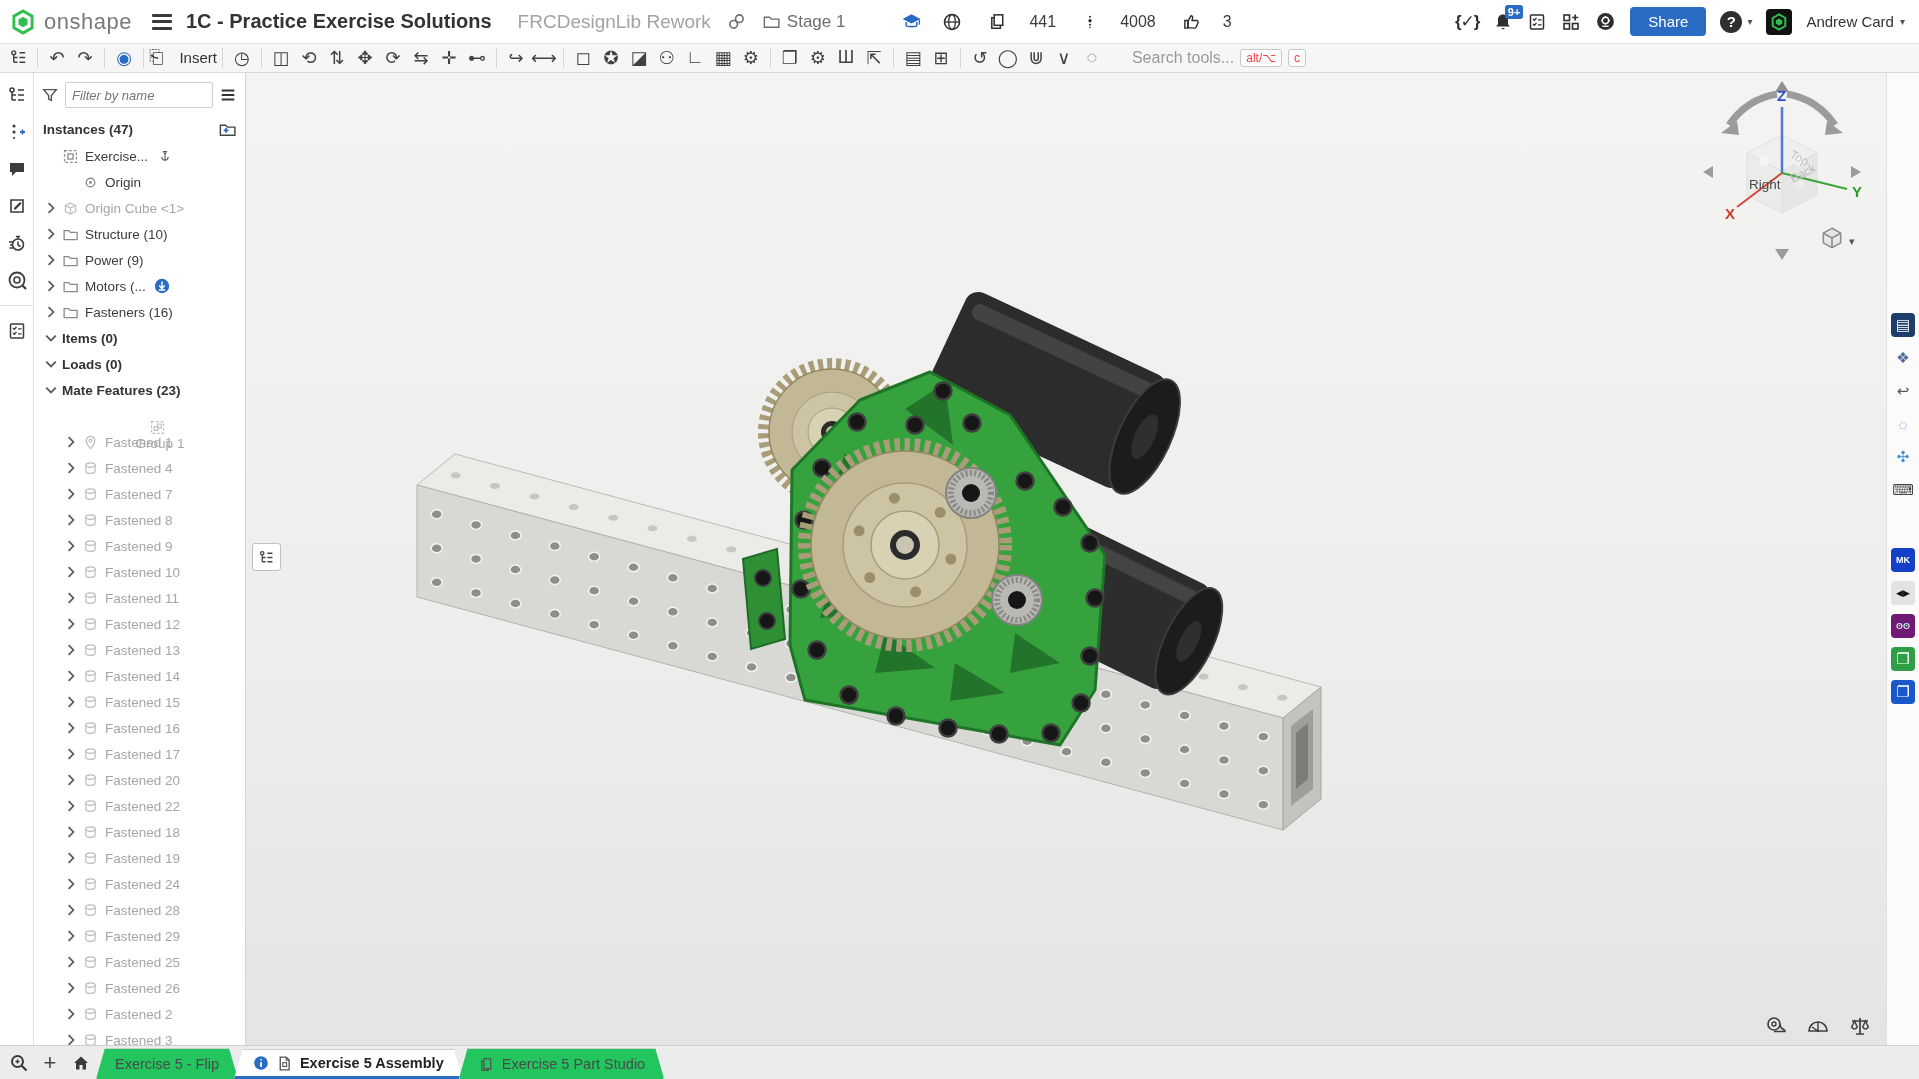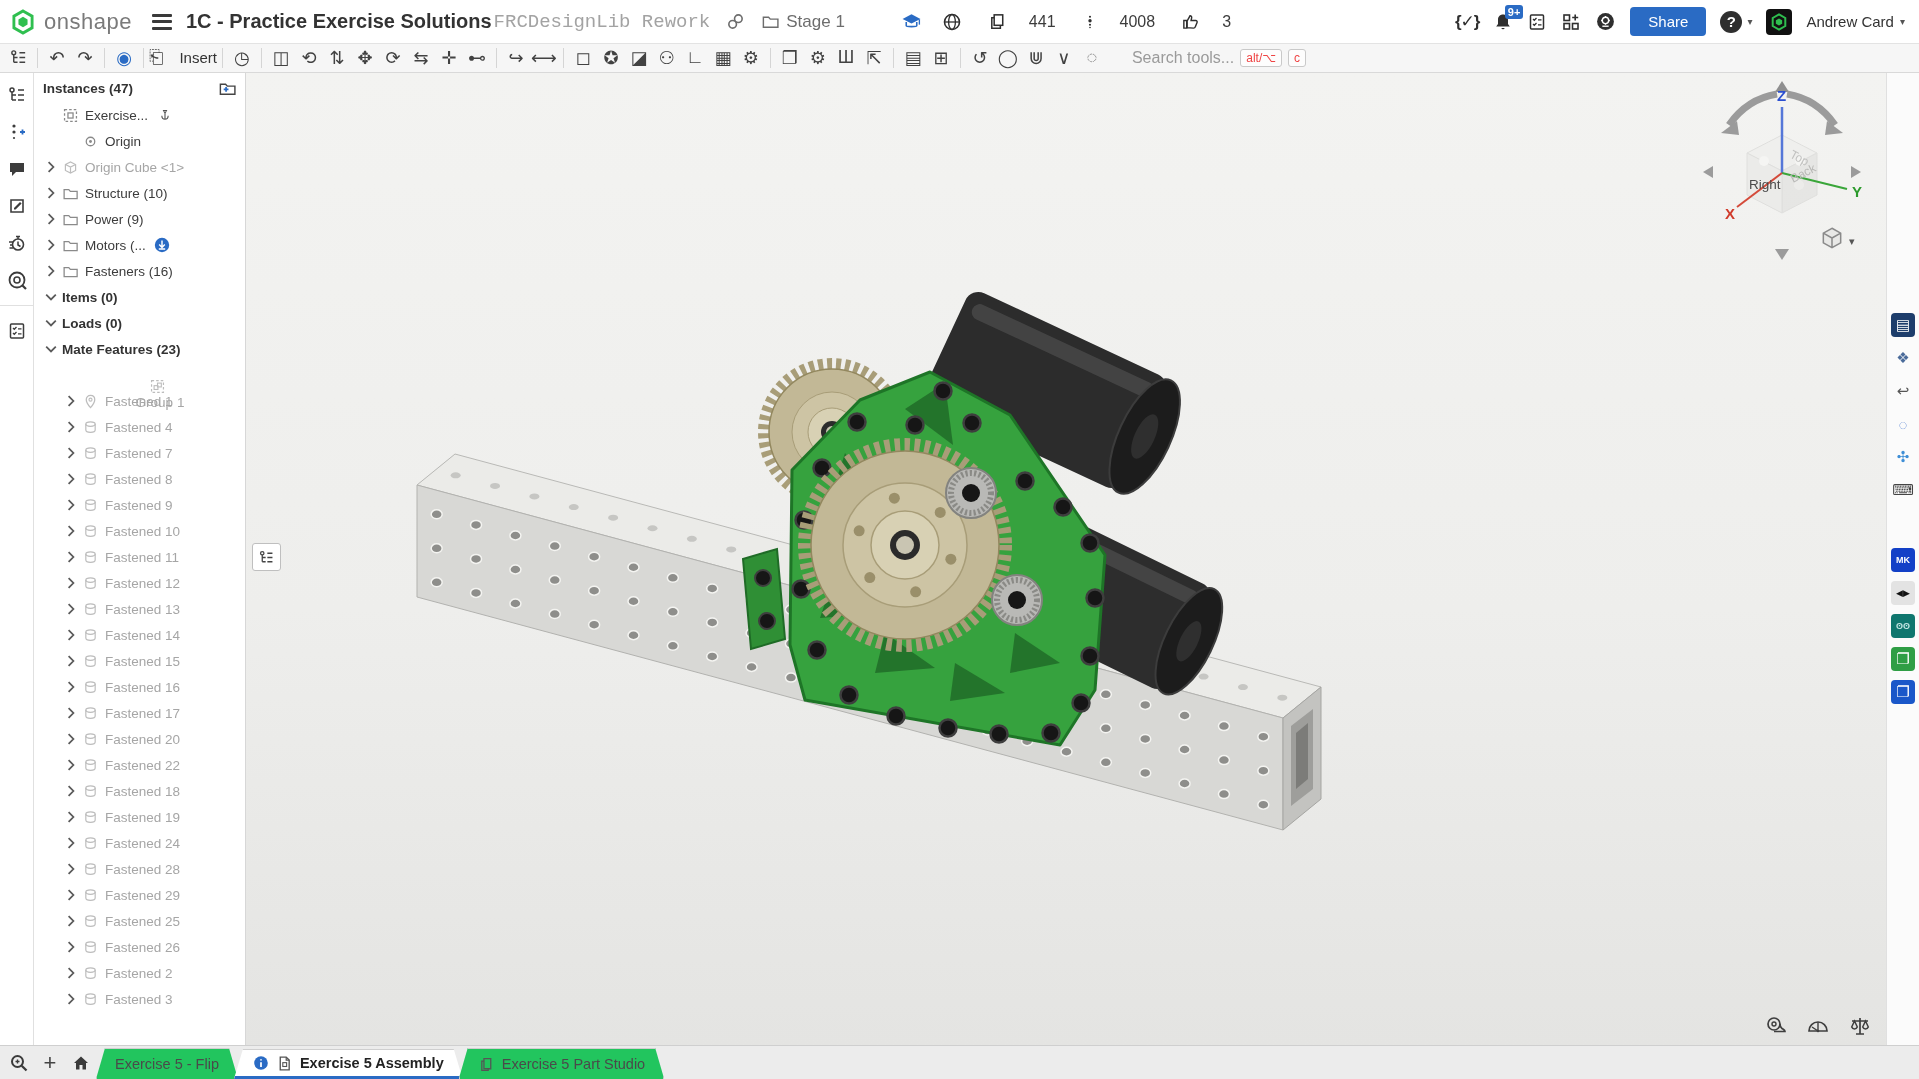--- a/index.html
+++ b/index.html
@@ -6,21 +6,21 @@
     font-family:"Liberation Sans","DejaVu Sans",sans-serif;background:#fff;
     -webkit-font-smoothing:antialiased;color:#3c3c3c;}
   
   .topbar{position:absolute;left:0;top:0;width:1919px;height:43px;background:#fff;
     border-bottom:1px solid #e3e3e3;display:flex;align-items:center;z-index:50;}
   .logo-wrap{display:flex;align-items:center;gap:8px;padding-left:10px;}
   .logo-text{font-size:22px;color:#7a7a7a;letter-spacing:.5px;font-weight:500;}
   .burger{width:20px;height:16px;display:flex;flex-direction:column;justify-content:space-between;margin:0 14px 0 20px;cursor:pointer;}
   .burger span{display:block;height:3px;background:#3a3a3a;border-radius:1px;}
   .doc-title{font-size:20px;font-weight:bold;color:#333;white-space:nowrap;}
-  .doc-sub{font-size:19px;color:#a3a3a3;margin-left:2px;white-space:nowrap;font-family:Liberation Mono, monospace;}
+  .doc-sub{font-size:19px;color:#a3a3a3;margin-left:26px;white-space:nowrap;}
   .tb-ico{color:#6d6d6d;margin-left:16px;display:flex;align-items:center;}
   .ws-label{font-size:17px;color:#6d6d6d;margin-left:6px;}
   .stats{display:flex;align-items:center;margin-left:40px;gap:4px;}
   .stat{display:flex;align-items:center;gap:22px;margin-left:22px;font-size:16px;color:#3c3c3c;}
   .top-right{margin-left:auto;display:flex;align-items:center;padding-right:14px;gap:14px;}
   .braces{font-size:17px;color:#2f2f2f;font-weight:bold;letter-spacing:-1px;}
   .bell-wrap{position:relative;}
   .badge{position:absolute;top:-7px;right:-10px;background:#2a6bc4;color:#fff;font-size:11px;
     font-weight:bold;border-radius:3px;padding:1px 3px;line-height:12px;}
   .share-btn{background:#2a6bc4;color:#fff;font-size:15px;border:none;border-radius:4px;
@@ -514,20 +514,33 @@
     </span>
     <span class="lr-div"></span>
     <span class="lr-btn">
       <svg width="20" height="20">
         <use href="#sym-checklist"></use>
       </svg>
     </span>
   </nav>
 
 <aside class="instances">
+  <div class="filter-row">
+    <span style="color:#555">
+      <svg width="18" height="18" viewBox="0 0 20 20">
+          <path d="M3 4h14l-5.5 6.5V16l-3-1.5v-4z" fill="none" stroke="currentColor" stroke-width="1.6"></path>
+        </svg>
+    </span>
+    <input class="filter-input" placeholder="Filter by name" style="">
+    <span style="color:#333">
+      <svg width="18" height="18" viewBox="0 0 20 20">
+          <path d="M3 5h14 M3 10h14 M3 15h14" stroke="currentColor" stroke-width="2.4"></path>
+        </svg>
+    </span>
+  </div>
   <div class="inst-header">
     <span>Instances (47)</span>
     <span class="sp"></span>
     <span style="color:#444">
       <svg width="19" height="19" viewBox="0 0 20 20">
           <path d="M2.5 5.5h5.5l1.8 2h8v8.5H2.5z" fill="none" stroke="currentColor" stroke-width="1.5"></path>
           <path d="M6 11h5 M8.5 8.5v5" stroke="#2a6bc4" stroke-width="1.8"></path>
         </svg>
     </span>
   </div>
@@ -1120,21 +1133,21 @@
     <span class="rr-tile" style="color: rgb(68, 68, 68);">
       <span class="rr-glyph">⌨</span>
     </span>
     <span class="rr-gap"></span>
     <span class="rr-tile small-txt" style="background: rgb(19, 64, 199); color: rgb(255, 255, 255);">
       <span class="rr-glyph">MK</span>
     </span>
     <span class="rr-tile small-txt" style="background: rgb(227, 227, 227); color: rgb(17, 17, 17);">
       <span class="rr-glyph">◀▶</span>
     </span>
-    <span class="rr-tile small-txt" style="background: #0f766e; color: rgb(191, 227, 224); text-align: right;">
+    <span class="rr-tile small-txt" style="background: #701a75; color: rgb(191, 227, 224); text-align: right;">
       <span class="rr-glyph">ʘʘ</span>
     </span>
     <span class="rr-tile" style="background: rgb(47, 158, 69); color: rgb(255, 255, 255);">
       <span class="rr-glyph">❐</span>
     </span>
     <span class="rr-tile" style="background: rgb(26, 87, 201); color: rgb(255, 255, 255);">
       <span class="rr-glyph">❐</span>
     </span>
   </nav>
 

